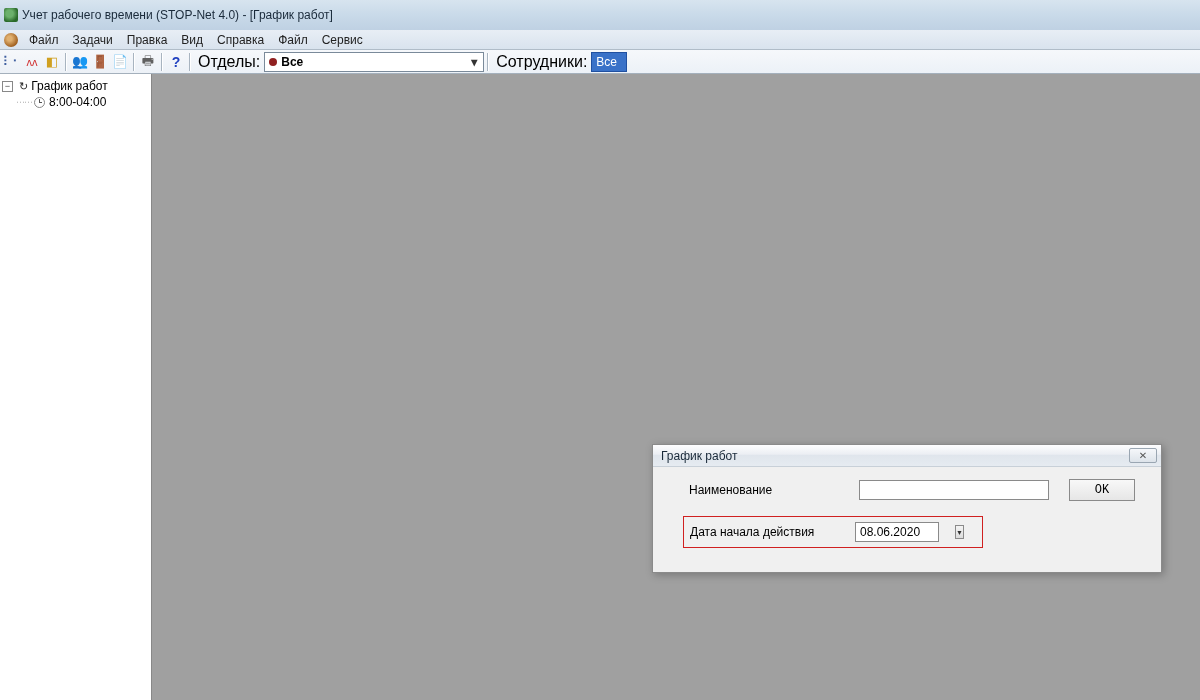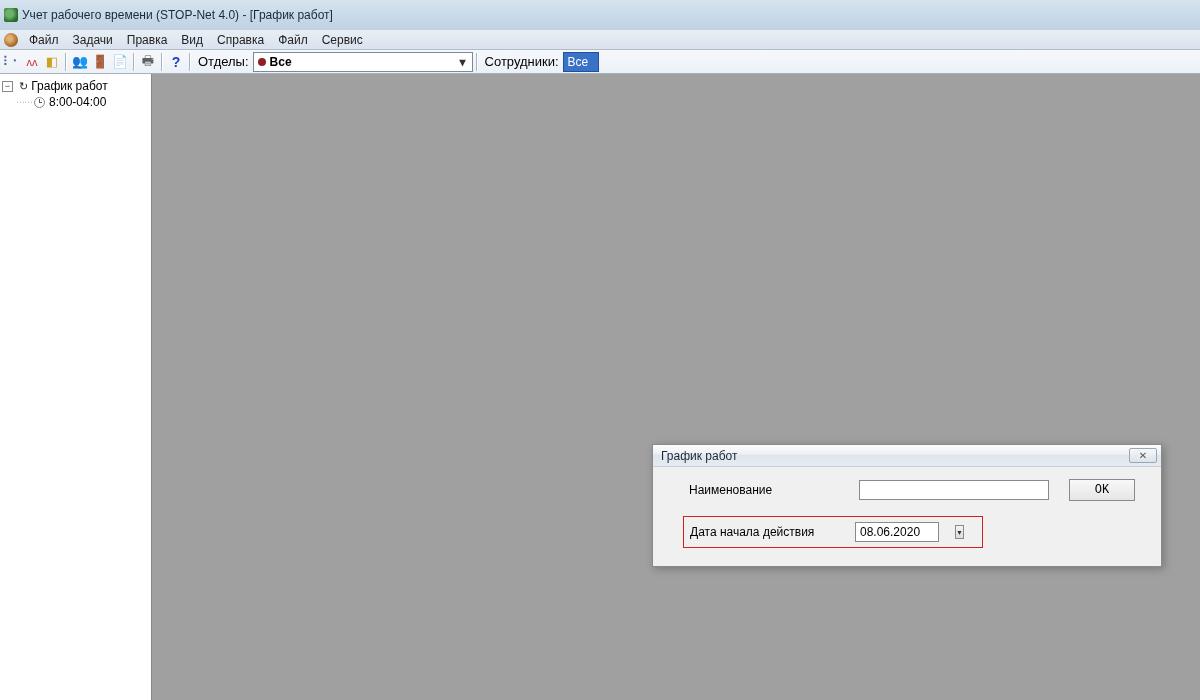--- a/index.html
+++ b/index.html
@@ -61,21 +61,21 @@
     border-left: 1px solid #a8b4c0;
     border-right: 1px solid #fff;
     margin: 0 3px;
   }
   .tb-btn {
     width: 20px; height: 20px;
     display: flex; align-items: center; justify-content: center;
     cursor: default;
     font-size: 13px;
   }
-  .tb-label { padding: 0 4px; font-size: 13px; color: #000; }
+  .tb-label { padding: 0 4px; font-size: 16px; color: #000; }
   .tb-combo {
     display: flex; align-items: center;
     height: 20px;
     background: #fff;
     border: 1px solid #7a8a9a;
     padding: 0 2px 0 4px;
     font-size: 12px;
   }
   .tb-combo .dot { width:8px; height:8px; background:#902020; border-radius:50%; margin-right:4px; }
   .tb-combo .val { flex: 1; }
@@ -137,21 +137,21 @@
   }
   .dlg-close {
     width: 28px; height: 15px;
     border: 1px solid #9aa6b2;
     background: linear-gradient(to bottom, #f5f7fa, #dde3ea);
     border-radius: 2px;
     display:flex; align-items:center; justify-content:center;
     font-size: 10px; color:#555;
   }
   .dlg-body {
-    padding: 12px 14px 18px 36px;
+    padding: 12px 14px 24px 36px;
   }
   .dlg-row {
     display: flex; align-items: center;
     margin-bottom: 14px;
   }
   .dlg-label { width: 170px; font-size: 12px; color:#000; }
   .dlg-input {
     width: 190px; height: 20px;
     border: 1px solid #8a8a8a;
     background:#fff;

